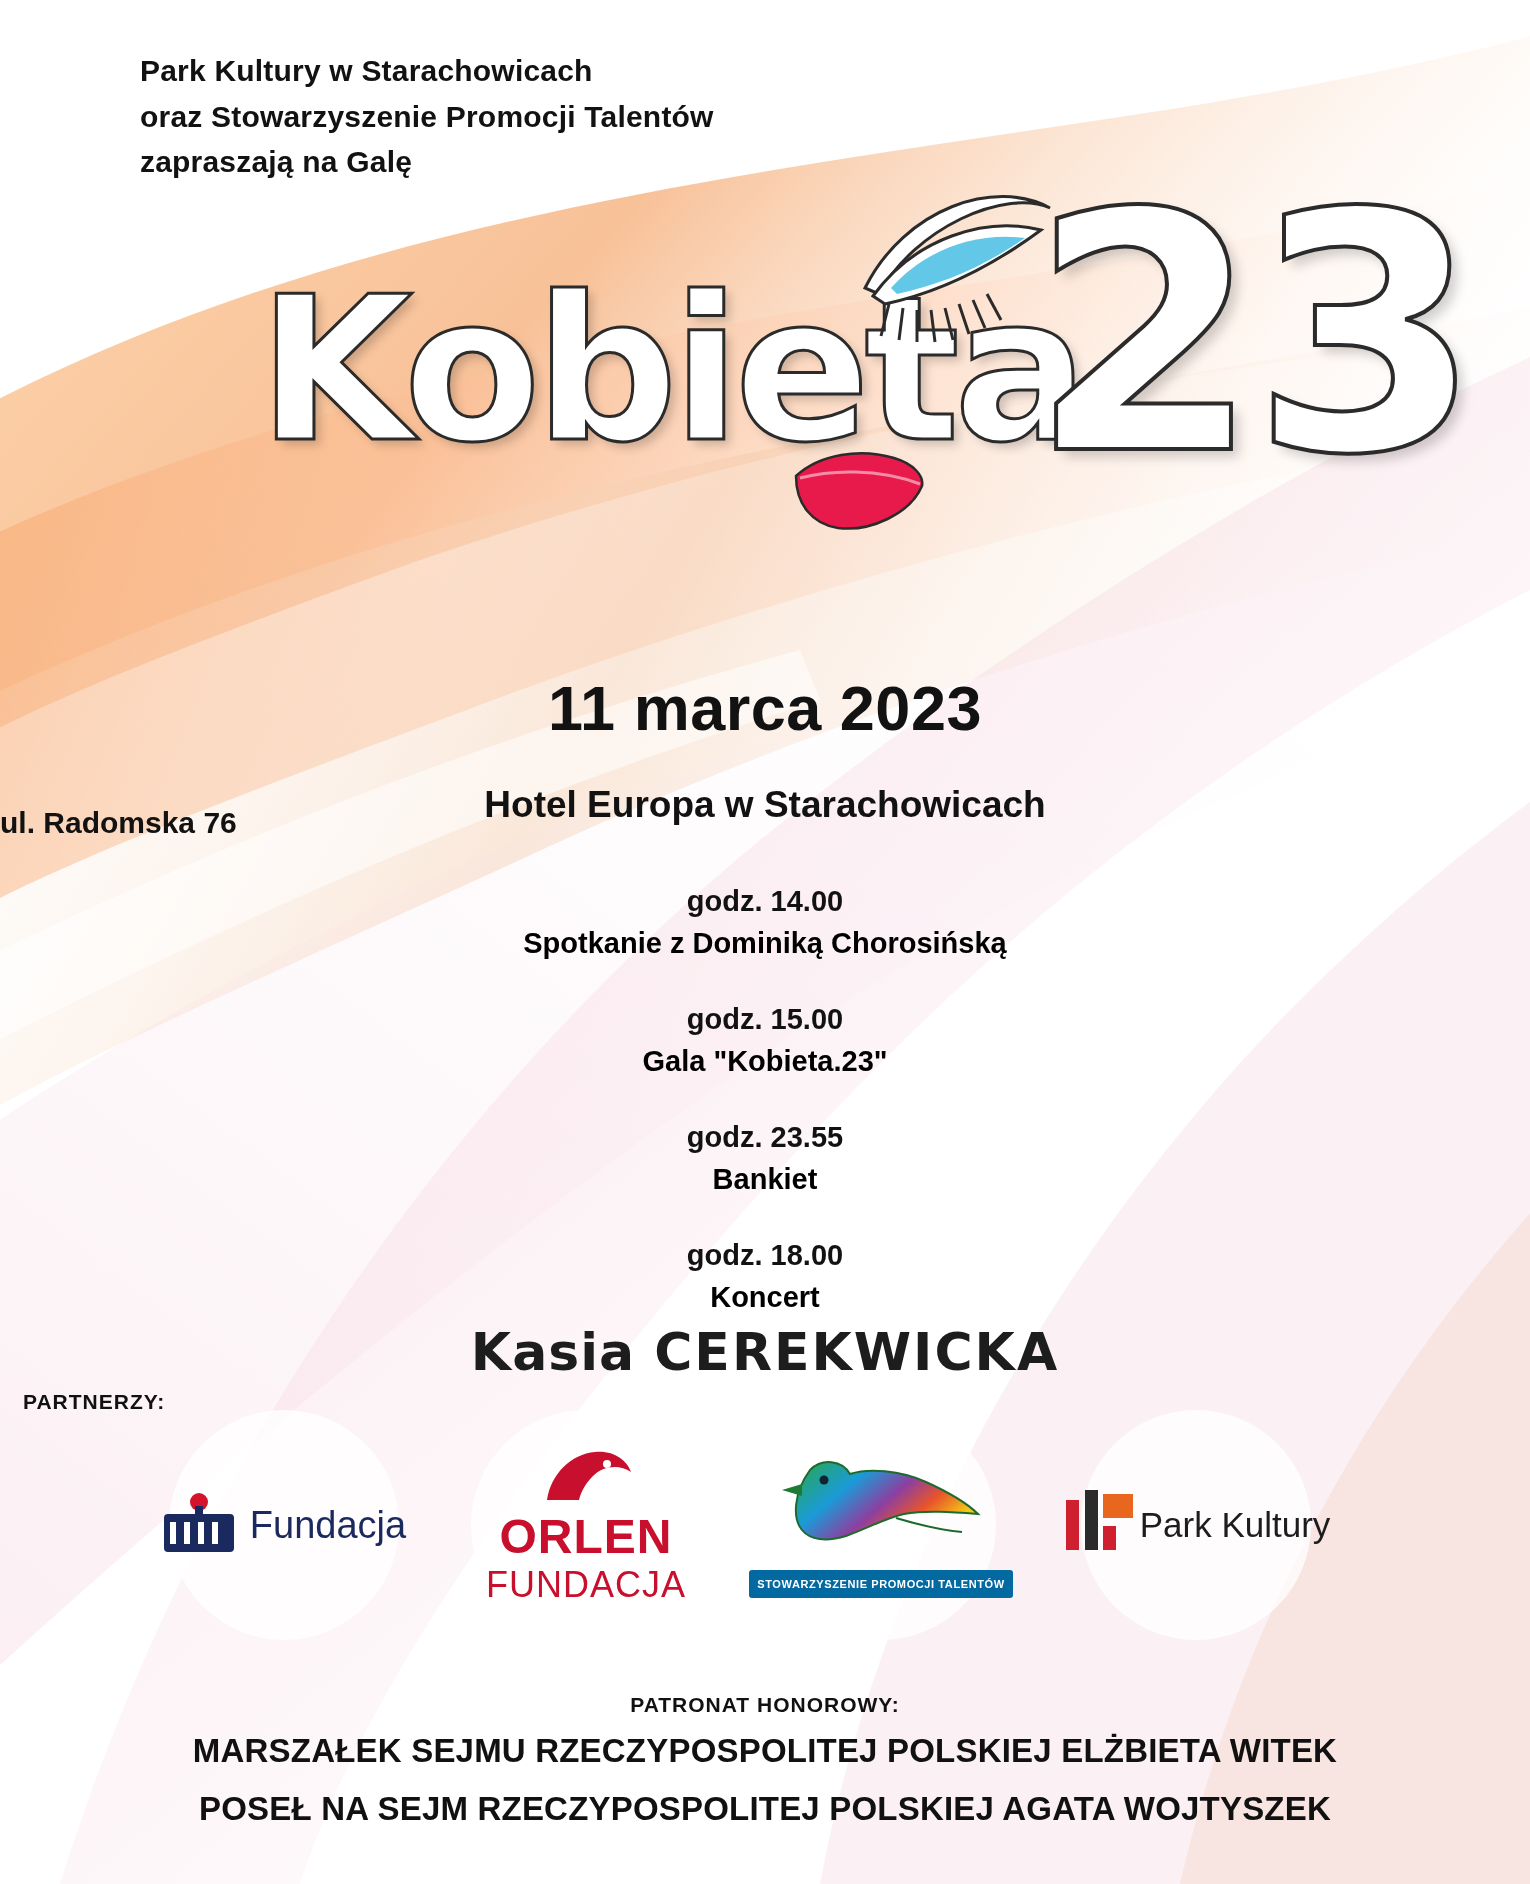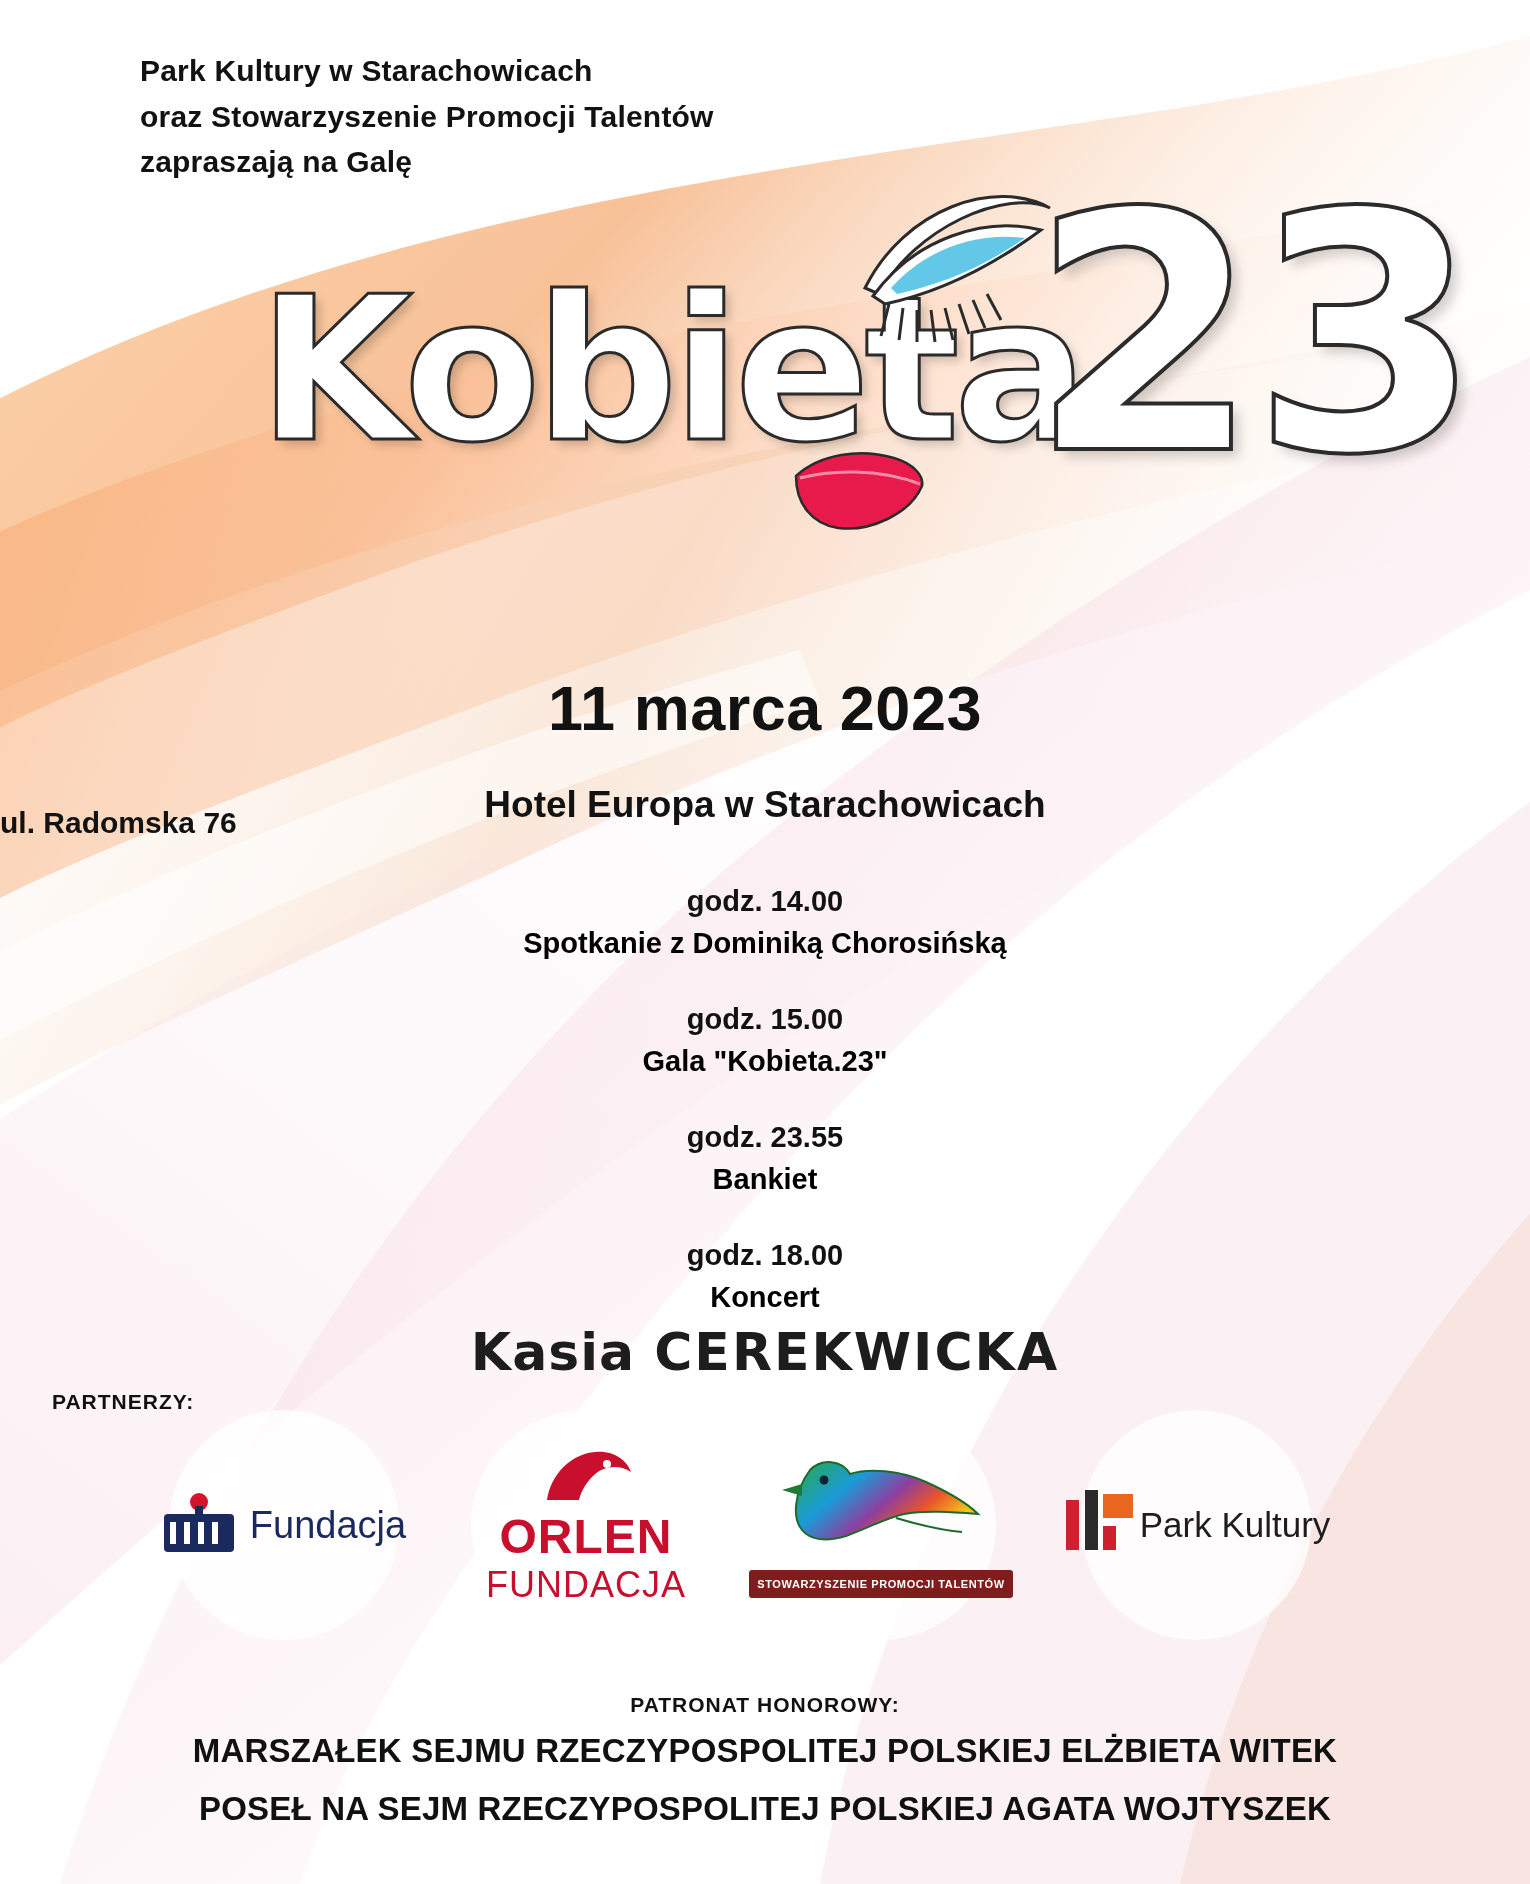--- a/index.html
+++ b/index.html
@@ -132,21 +132,21 @@
     color: #1d1d1d;
     letter-spacing: 1px;
     font-family: "DejaVu Sans", sans-serif;
   }
   .artist .first { font-weight: bold; }
   .artist .last { letter-spacing: 2px; }
 
   
   .partners-label {
     position: absolute;
-    left: 52px;
+    left: 23px;
     top: 1390px;
     font-size: 21px;
     font-weight: bold;
     color: #111;
     letter-spacing: 1px;
   }
   .partners-row {
     position: absolute;
     left: 16px;
     top: 1410px;
@@ -206,21 +206,21 @@
   }
   .orlen-sub {
     margin-top: 6px;
     font-size: 36px;
     color: #c8102e;
     letter-spacing: 1px;
   }
   .spt-block { position: relative; text-align: center; }
   .spt-ribbon {
     margin-top: 4px;
-    background: #7f1d1d;
+    background: #0369a1;
     color: #ffffff;
     font-size: 11px;
     font-weight: bold;
     letter-spacing: 0.6px;
     padding: 8px 8px;
     border-radius: 3px;
     white-space: nowrap;
   }
   .pk-block {
     position: relative;

